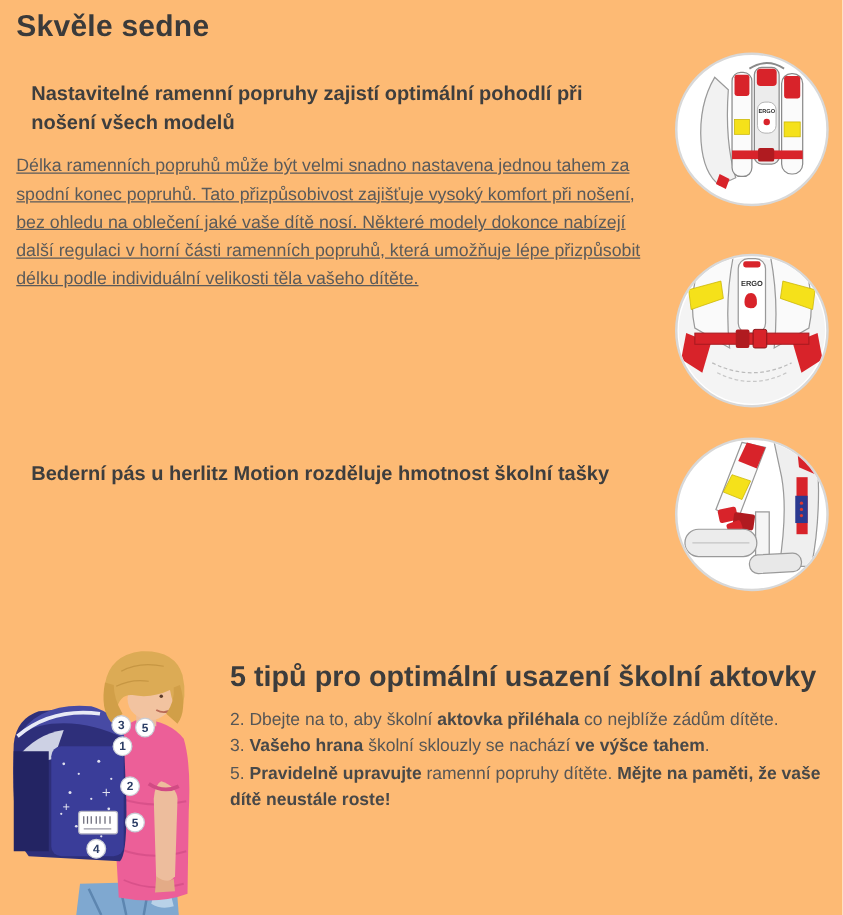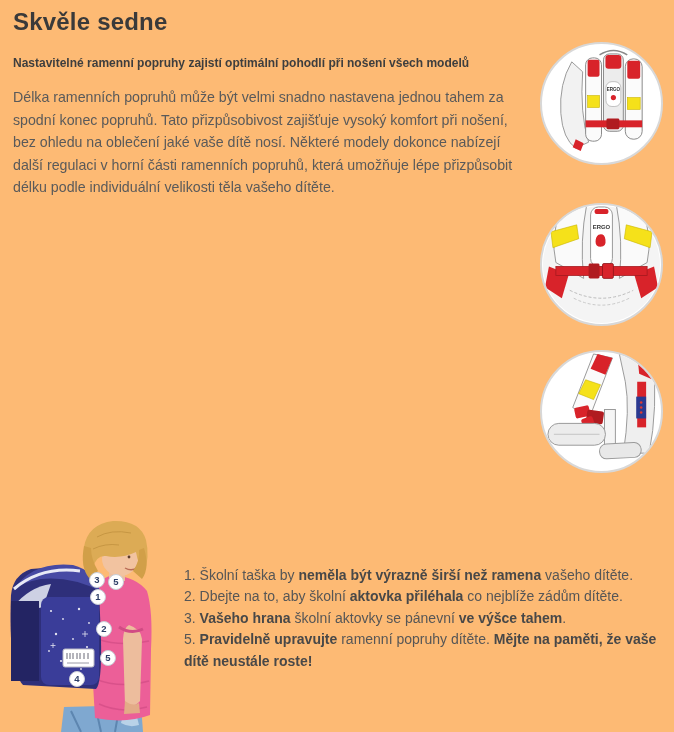--- a/index.html
+++ b/index.html
@@ -2,22 +2,22 @@
 <html><head>
 <meta charset="utf-8">
 <style>
   html,body{margin:0;padding:0;background:#fff;}
   .page{position:relative;width:674px;height:732px;background:#fdba74;
         font-family:"Liberation Sans",sans-serif;overflow:hidden;}
   .page-title{position:absolute;left:13px;top:8px;margin:0;
         font-size:24px;font-weight:700;color:#3a3a3a;letter-spacing:.2px;}
   .feature-text{position:absolute;left:13px;width:508px;}
   .f1{top:52px;} .f2{top:214px;} .f3{top:356px;}
-  .feature-heading{margin:0;font-size:12px;line-height:23px;font-weight:700;color:#3e3e3e;}
-  .feature-body{margin:11px 0 0 0;font-size:14.2px;line-height:22.5px;color:#5a5a5a;}
+  .feature-heading{margin:12px;font-size:16px;line-height:23px;font-weight:700;color:#3e3e3e;}
+  .feature-body{margin:11px 0 0 0;font-size:14.2px;line-height:22.5px;color:#5a5a5a;text-decoration:underline;}
   .circle{position:absolute;left:540px;width:119px;height:119px;border:2px solid #d8d8d8;
         border-radius:50%;background:#fff;overflow:hidden;}
   .c1{top:42px;} .c2{top:203px;} .c3{top:350px;}
   .circle svg{display:block;width:119px;height:119px;}
   .tips-heading{position:absolute;left:184px;top:528px;margin:0;
         font-size:23px;font-weight:700;color:#3c3c3c;}
   .tips-list{position:absolute;left:184px;top:565px;width:488px;}
   .tip-item{font-size:14px;line-height:21.4px;color:#565656;}
   .tip-item b{color:#484848;}
   .girl-photo{position:absolute;left:1px;top:519px;width:179px;height:213px;}
@@ -72,20 +72,21 @@
       <path d="M57,30 q6,-2 7,5 q1,7 -5,7 q-5,0 -5,-5 q0,-5 3,-7 Z" fill="#d8232a"></path>
       <rect x="14" y="62" width="92" height="9" fill="#d8232a" stroke="#a51a1f" stroke-width=".8"></rect>
       <rect x="47" y="59" width="11" height="15" rx="1.5" fill="#b01b20"></rect>
       <rect x="61" y="59" width="11" height="15" rx="1.5" fill="#d8232a" stroke="#8c1418" stroke-width=".8"></rect>
       <path d="M28,86 Q60,102 92,86" fill="none" stroke="#bbbbbb" stroke-width="1" stroke-dasharray="3,2"></path>
       <path d="M32,94 Q60,108 88,94" fill="none" stroke="#c8c8c8" stroke-width="1" stroke-dasharray="3,2"></path>
     </svg>
   </div>
 
   <div class="feature-text f3">
+    <h2 class="feature-heading">Bederní pás u herlitz Motion rozděluje hmotnost školní tašky</h2>
   </div>
   <div class="circle c3">
     <svg viewBox="0 0 120 120">
       <path d="M78,2 L112,2 Q117,58 108,102 L82,102 Q89,58 84,30 Z" fill="#efefef" stroke="#9a9a9a"></path>
       <polygon points="96,2 112,2 112,28 98,22" fill="#d8232a"></polygon>
       <rect x="96" y="30" width="9" height="46" fill="#d8232a"></rect>
       <rect x="95" y="45" width="10" height="22" fill="#2b3990"></rect>
       <circle cx="100" cy="51" r="1.3" fill="#e0392f"></circle>
       <circle cx="100" cy="56" r="1.3" fill="#e0392f"></circle>
       <circle cx="100" cy="61" r="1.3" fill="#e0392f"></circle>
@@ -164,20 +165,20 @@
         <circle cx="103" cy="110" r="7.5" fill="#ffffff" stroke="#c9cdd6"></circle>
         <text x="103" y="113.4" fill="#2c3e66">2</text>
         <circle cx="107" cy="139" r="7.5" fill="#ffffff" stroke="#c9cdd6"></circle>
         <text x="107" y="142.4" fill="#2c3e66">5</text>
         <circle cx="76" cy="160" r="7.5" fill="#ffffff" stroke="#c9cdd6"></circle>
         <text x="76" y="163.4" fill="#2c3e66">4</text>
       </g>
     </svg>
   </div>
 
+  <h2 class="tips-heading">5 tipů pro optimální usazení školní aktovky</h2>
   <div class="tips-list">
-    <div class="tip-item"><span>1. Školní taška by </span><b>neměla být výrazně širší než ramena</b><span> vašeho dítěte.</span></div>
     <div class="tip-item"><span>2. Dbejte na to, aby školní </span><b>aktovka přiléhala</b><span> co nejblíže zádům dítěte.</span></div>
-    <div class="tip-item"><span>3. </span><b>Vašeho hrana</b><span> školní aktovky se pánevní </span><b>ve výšce tahem</b><span>.</span></div>
+    <div class="tip-item"><span>3. </span><b>Vašeho hrana</b><span> školní sklouzly se nachází </span><b>ve výšce tahem</b><span>.</span></div>
     <div class="tip-item"><span>5. </span><b>Pravidelně upravujte</b><span> ramenní popruhy dítěte. </span><b>Mějte na paměti, že vaše dítě neustále roste!</b></div>
   </div>
 
 </div>
 
 </body></html>

